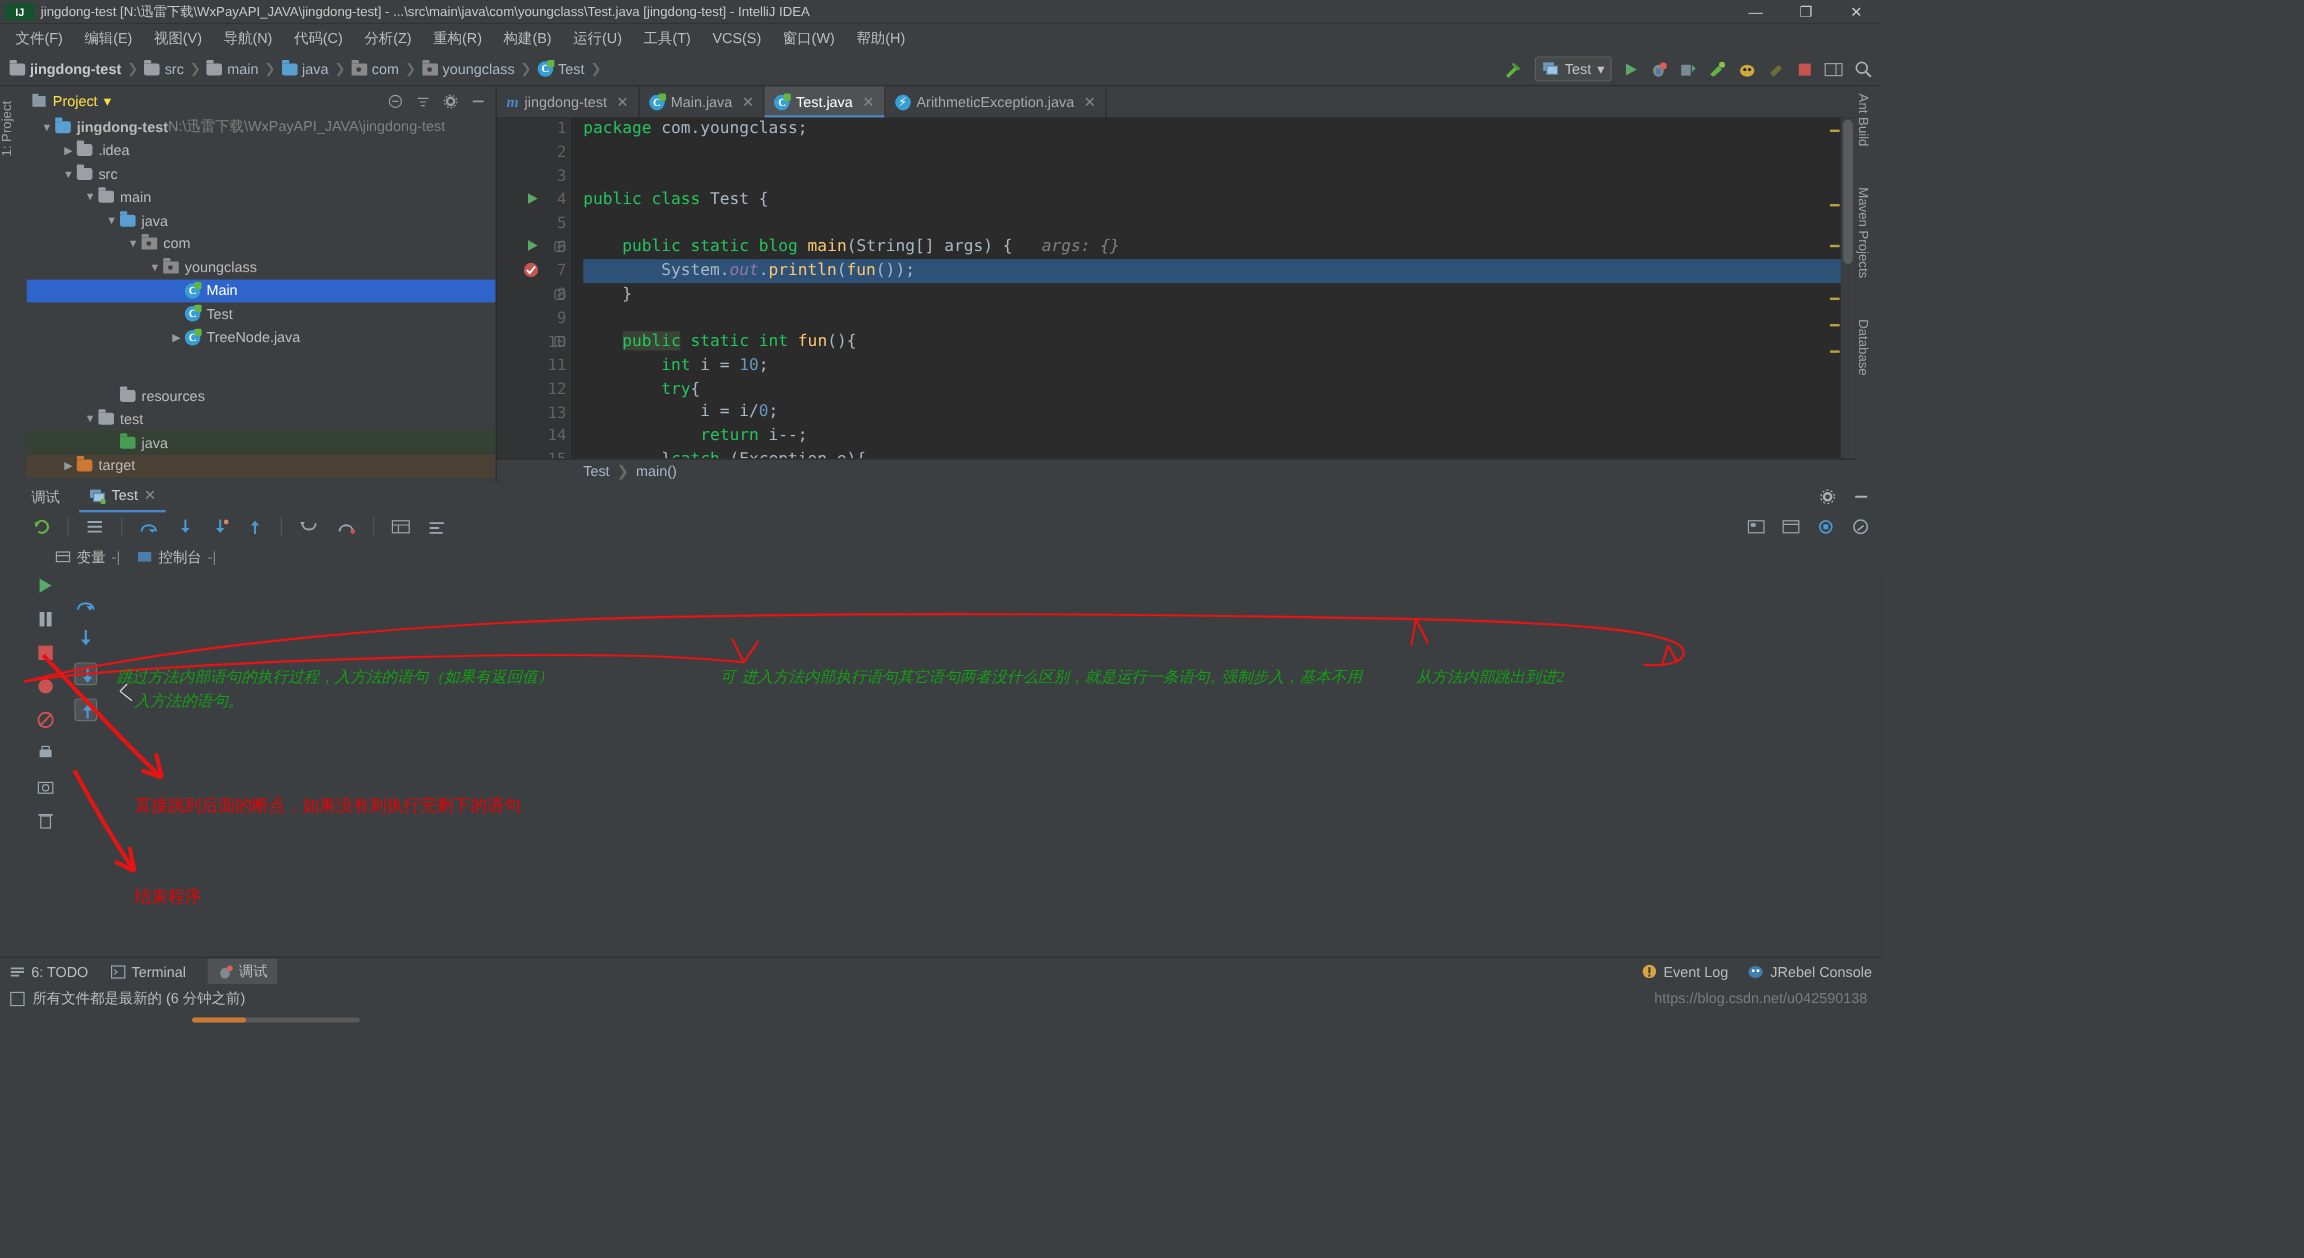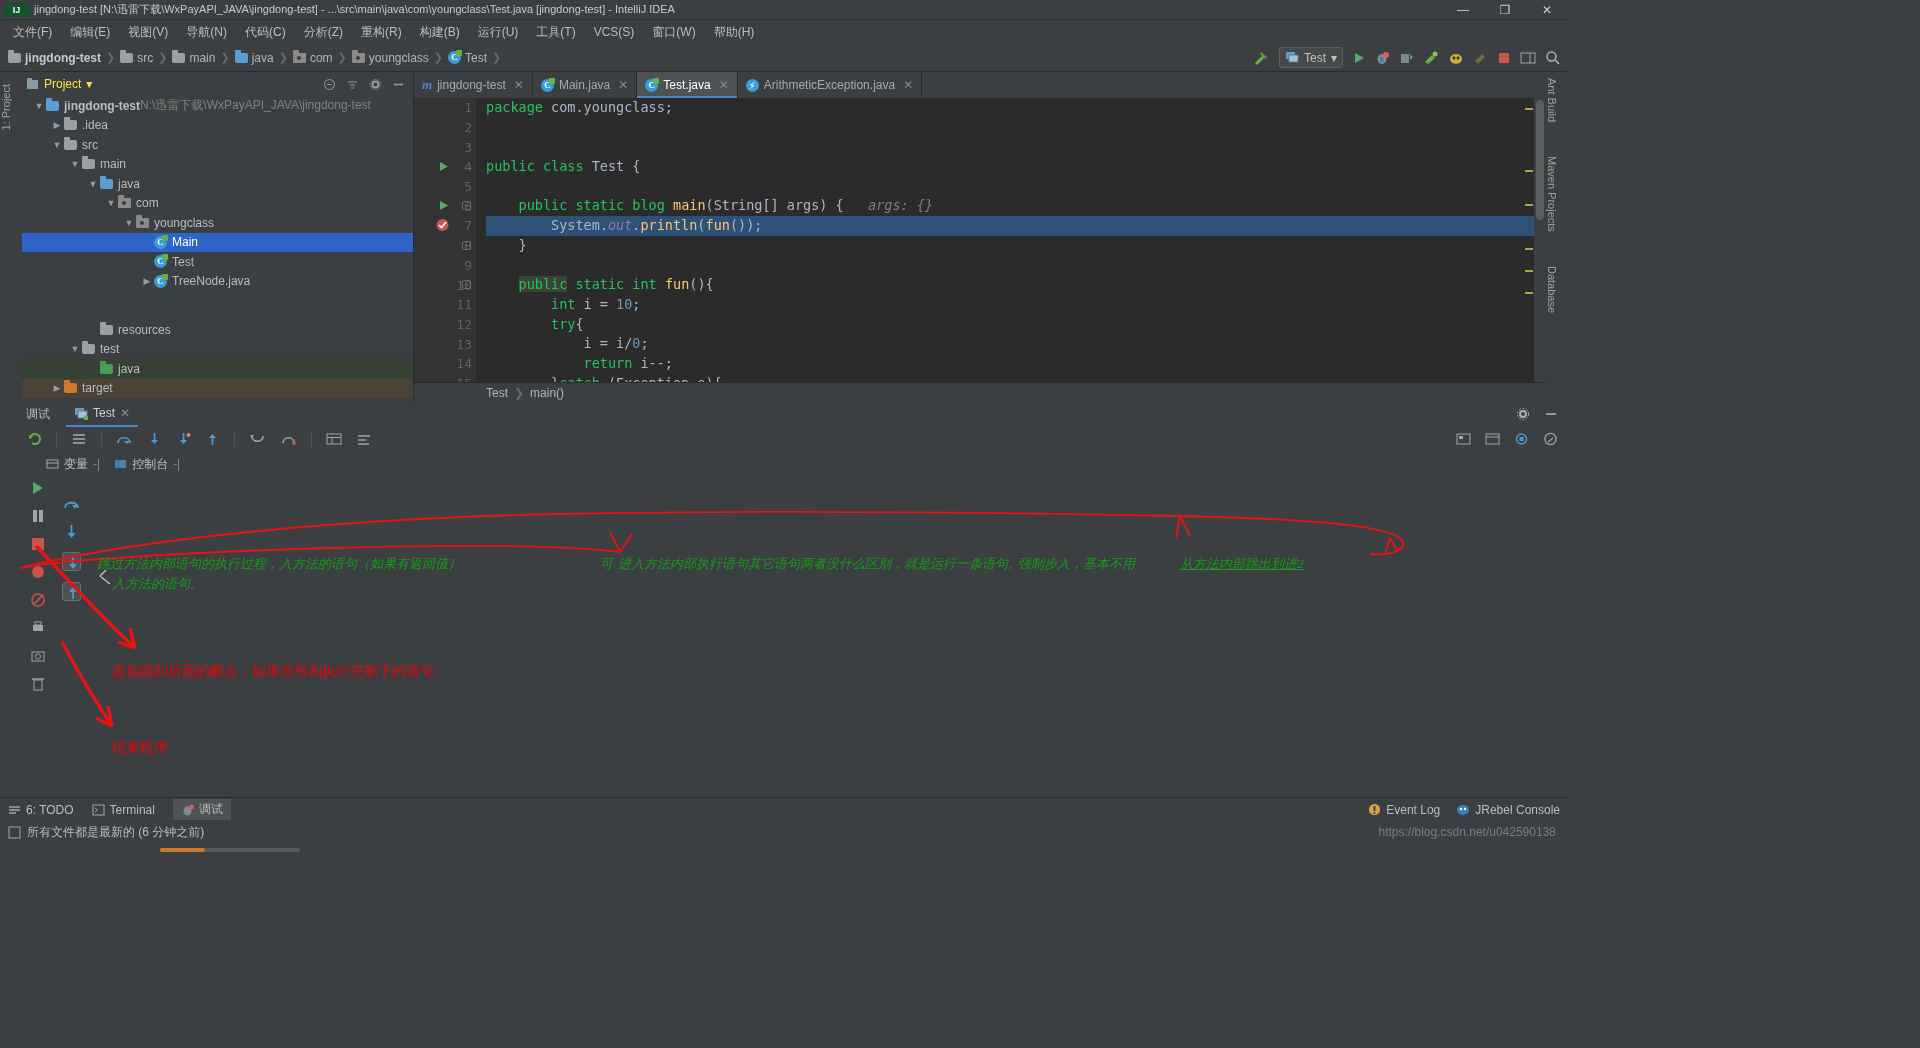--- a/index.html
+++ b/index.html
@@ -756,21 +756,21 @@
         <path d="M100,100 L110,108 M100,100 L106,94" fill="none" stroke="#cccccc" stroke-width="1.2"></path>
       </svg>
 
       <div id="greenann">
           <div class="ann green" style="left: 97px; top: 79px;">跳过方法内部语句的执行过程，入方法的语句（如果有返回值）</div>
           <div class="ann green" style="left: 112px; top: 99px;">入方法的语句。</div>
           <div class="ann green" style="left: 600px; top: 79px;">可</div>
           <div class="ann green" style="left: 618px; top: 79px;">进入方法内部执行语句</div>
           <div class="ann green" style="left: 748px; top: 79px;">其它语句两者没什么区别，就是运行一条语句。</div>
           <div class="ann green" style="left: 1018px; top: 79px;">强制步入，基本不用</div>
-          <div class="ann green" style="left: 1180px; top: 79px; text-decoration: underline;">从方法内部跳出到进2</div>
+          <div class="ann green" style="left: 1180px; top: 79px;">从方法内部跳出到进2</div>
         </div>
 
       <div id="redann">
           <div class="ann red" style="left: 112px; top: 187px;">直接跳到后面的断点，如果没有则执行完剩下的语句</div>
           <div class="ann red" style="left: 112px; top: 263px;">结束程序</div>
         </div>
     </div>
   </div>
 
   <div class="statusrow">

